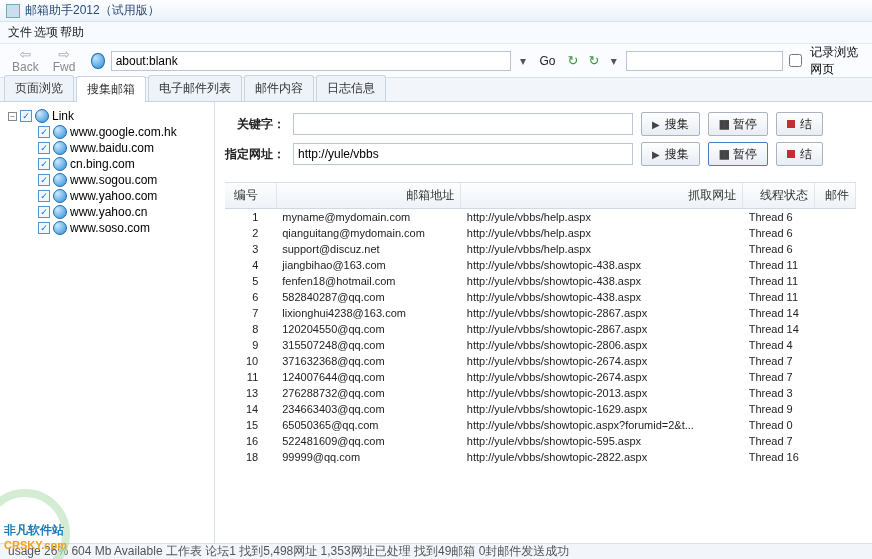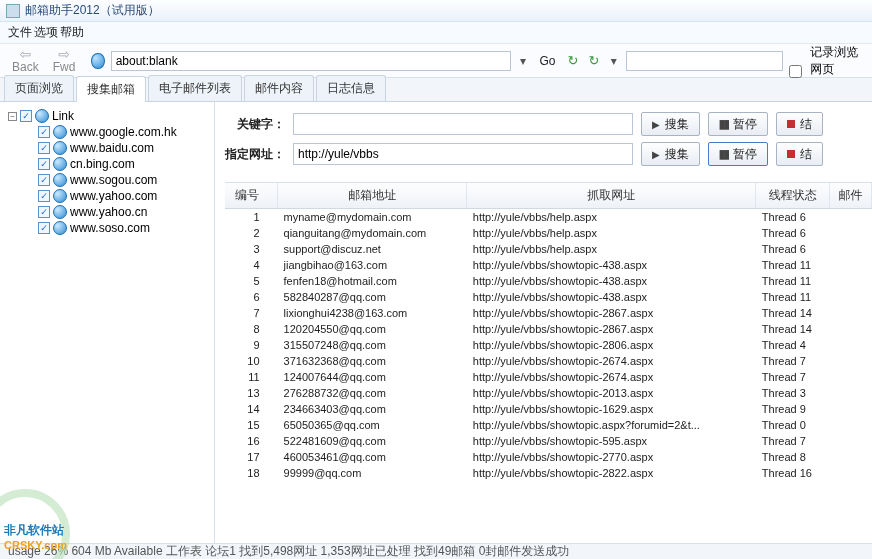--- a/index.html
+++ b/index.html
@@ -10,45 +10,45 @@
 .menubar span { color: #222; }
 .toolbar { height: 34px; display: flex; align-items: center; padding: 0 8px; gap: 6px; background: #fafcff; border-bottom: 1px solid #d8e0ea; }
 .navbtn { display: flex; flex-direction: column; align-items: center; color: #888; font-size: 11px; padding: 0 4px; }
 .navbtn .arrow { font-size: 14px; color: #aaa; line-height: 12px; }
 .globe-icon { width: 16px; height: 16px; border-radius: 50%; background: radial-gradient(circle at 30% 30%, #bde3ff, #2a8cd6); border: 1px solid #1a6cb0; margin-left: 6px; }
 .url-input { flex: 0 0 400px; height: 20px; border: 1px solid #b8c6d8; padding: 0 4px; background: #fff; }
 .url-drop { width: 16px; text-align: center; color: #555; }
 .go-label { margin: 0 4px; color: #222; }
 .refresh-icon { color: #3a9a3a; font-size: 13px; margin: 0 2px; }
 .second-input { width: 160px; height: 20px; border: 1px solid #b8c6d8; background: #fff; }
-.record-chk { margin-left: auto; display: flex; align-items: flex-end; gap: 8px; }
+.record-chk { margin-left: auto; display: flex; align-items: center; gap: 8px; }
 .record-chk input { width: 13px; height: 13px; }
 .tabs { height: 24px; display: flex; align-items: flex-end; background: #f2f6fb; border-bottom: 1px solid #c9d4e2; padding-left: 4px; }
 .tab { padding: 4px 10px; border: 1px solid #c9d4e2; border-bottom: none; background: #eef3f9; margin-right: 2px; color: #333; border-radius: 3px 3px 0 0; }
 .tab.active { background: #fff; position: relative; top: 1px; }
 .main { display: flex; height: calc(100% - 22px - 22px - 34px - 24px - 16px); }
 .sidebar { width: 215px; border-right: 1px solid #d8e0ea; padding: 6px 4px; overflow: hidden; }
 .tree-node { display: flex; align-items: center; gap: 3px; padding: 1px 0; white-space: nowrap; font-family: Tahoma, sans-serif; font-size: 11px; }
 .tree-node.child { padding-left: 34px; }
 .tree-node.root { padding-left: 4px; }
 .expander { width: 9px; height: 9px; border: 1px solid #888; display: flex; align-items: center; justify-content: center; font-size: 8px; line-height: 7px; color: #555; }
 .chk { width: 12px; height: 12px; border: 1px solid #5a8fd0; background: #eef6ff; display: flex; align-items: center; justify-content: center; font-size: 9px; color: #2a6ac0; }
 .link-icon { width: 14px; height: 14px; border-radius: 50%; background: radial-gradient(circle at 30% 30%,#cde9ff,#2a8cd6); border: 1px solid #1a6cb0; flex-shrink: 0; }
-.content { flex: 1; display: flex; flex-direction: column; padding: 10px 0 0 10px; }
+.content { flex: 1; display: flex; flex-direction: column; padding: 10px 16px 0 10px; }
 .search-row { display: flex; align-items: center; gap: 8px; margin-bottom: 6px; }
 .search-row .lbl { width: 60px; text-align: right; font-weight: bold; color: #222; }
 .search-row input { height: 22px; width: 340px; border: 1px solid #b8c6d8; padding: 0 4px; }
 .btn { height: 24px; border: 1px solid #a8b4c4; background: linear-gradient(#fefefe,#e8edf4); padding: 0 10px; display: flex; align-items: center; gap: 5px; color: #222; border-radius: 2px; }
 .btn .play { color: #444; font-size: 10px; }
 .btn .pause { color: #444; letter-spacing: -2px; font-weight: bold; }
 .btn .stop { width: 8px; height: 8px; background: #c03030; }
 .btn.blue-border { border-color: #4a7ac8; }
 .table-wrap { flex: 1; margin-top: 10px; border-top: 1px solid #d8e0ea; overflow: hidden; }
 table { width: 100%; border-collapse: collapse; table-layout: fixed; }
-th { text-align: center; font-weight: normal; padding: 4px 6px; background: linear-gradient(#fdfdfe,#eef2f7); border-right: 1px solid #e0e6ee; border-bottom: 1px solid #d0d8e2; color: #333; }
+th { text-align: right; font-weight: normal; padding: 4px 6px; background: linear-gradient(#fdfdfe,#eef2f7); border-right: 1px solid #e0e6ee; border-bottom: 1px solid #d0d8e2; color: #333; }
 td { padding: 2px 6px; font-family: Tahoma, sans-serif; font-size: 11px; color: #222; white-space: nowrap; overflow: hidden; text-overflow: ellipsis; }
 .col-num { width: 50px; text-align: right; padding-right: 18px; }
 .col-email { width: 180px; }
 .col-url { width: 275px; }
 .col-thread { width: 70px; }
 .col-mail { width: 40px; }
 .statusbar { position: absolute; bottom: 0; left: 0; right: 0; height: 16px; background: #f2f6fb; border-top: 1px solid #d8e0ea; font-size: 11px; color: #555; padding-left: 8px; display: flex; align-items: center; overflow: hidden; }
 .watermark { position: absolute; left: 4px; bottom: 8px; font-size: 16px; font-weight: bold; color: #1a7ab8; pointer-events: none; }
 .watermark .sub { font-size: 11px; color: #f0a020; display: block; }
 .wm-circle { position: absolute; left: -20px; bottom: -20px; width: 90px; height: 90px; border: 8px solid #b8e0b8; border-radius: 50%; opacity: 0.6; pointer-events: none; }
@@ -290,27 +290,20 @@
               <td></td>
             </tr>
             <tr>
               <td class="col-num">16</td>
               <td>522481609@qq.com</td>
               <td>http://yule/vbbs/showtopic-595.aspx</td>
               <td>Thread 7</td>
               <td></td>
             </tr>
             <tr>
-              <td class="col-num">17</td>
-              <td>460053461@qq.com</td>
-              <td>http://yule/vbbs/showtopic-2770.aspx</td>
-              <td>Thread 8</td>
-              <td></td>
-            </tr>
-            <tr>
               <td class="col-num">18</td>
               <td>99999@qq.com</td>
               <td>http://yule/vbbs/showtopic-2822.aspx</td>
               <td>Thread 16</td>
               <td></td>
             </tr>
           </tbody>
       </table>
     </div>
   </div>

